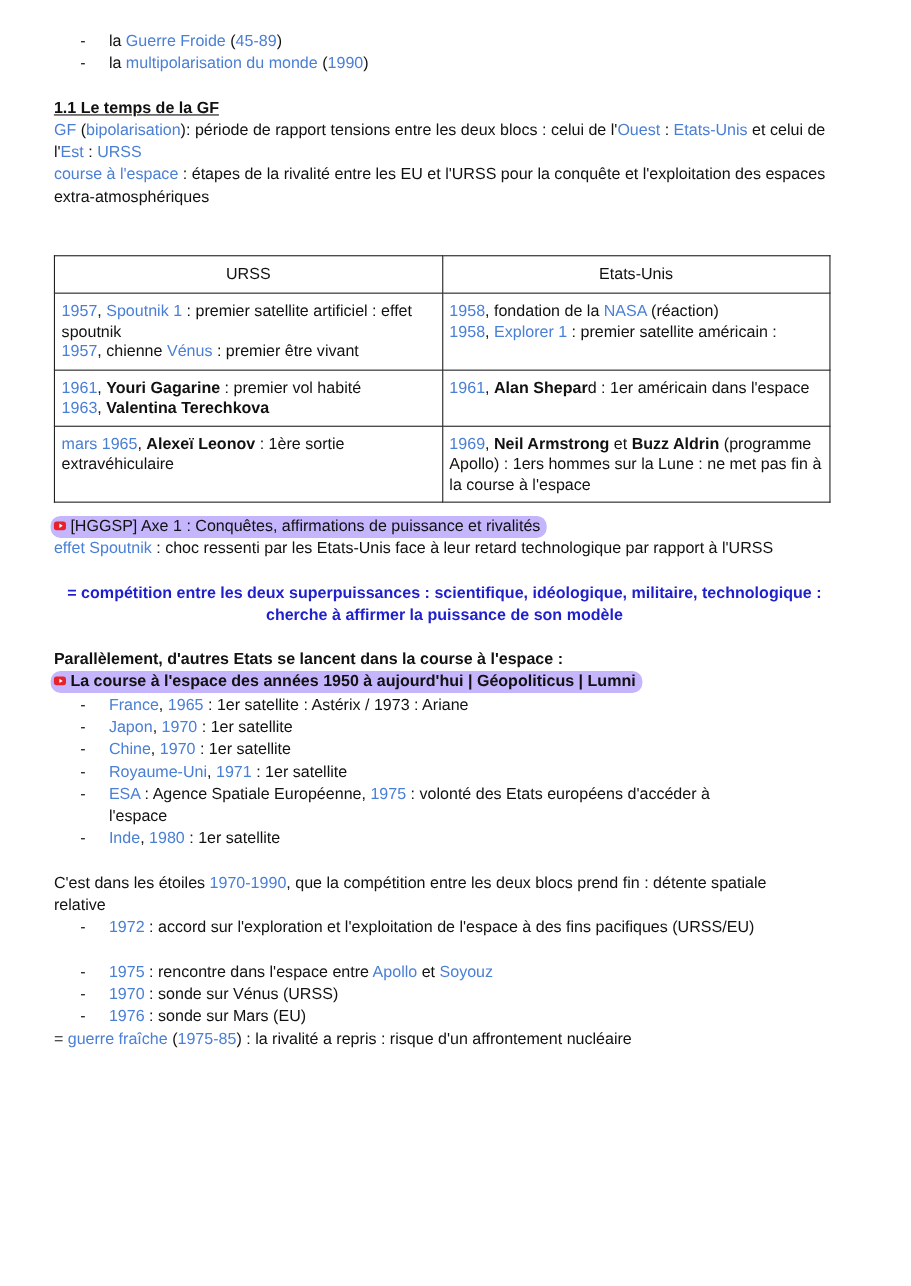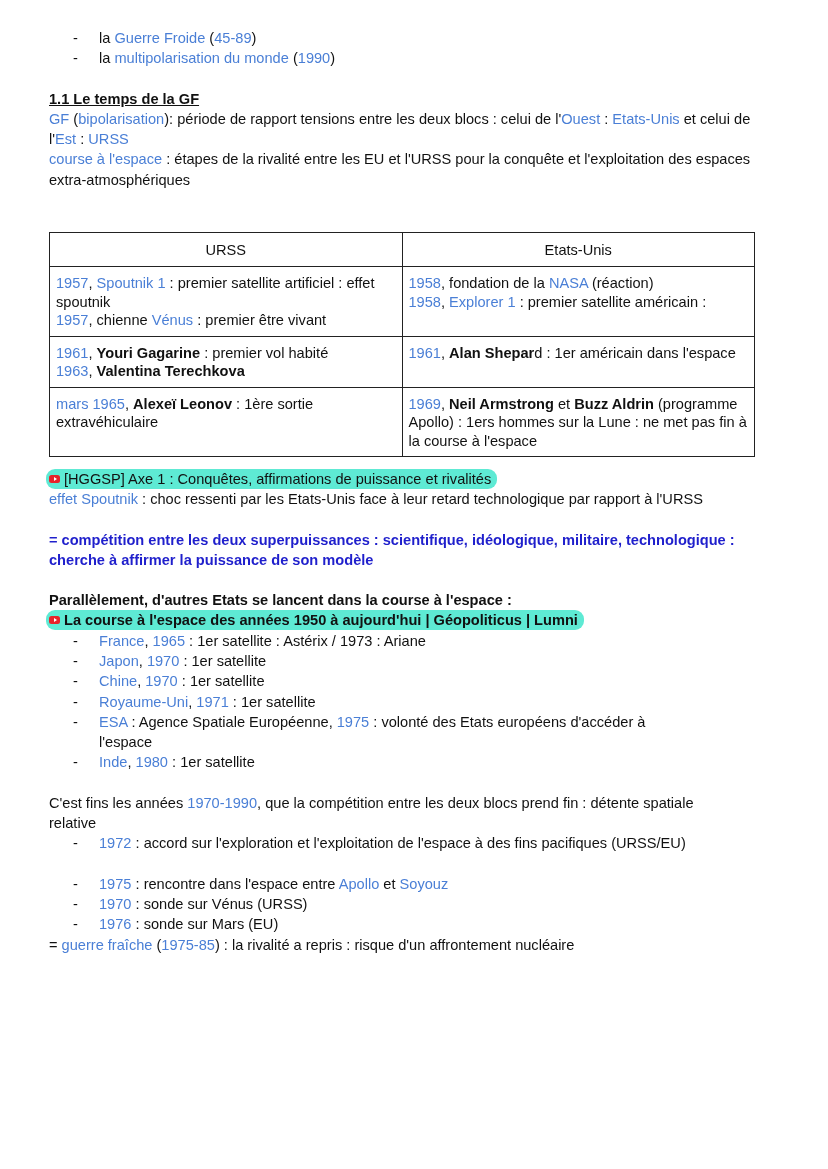--- a/index.html
+++ b/index.html
@@ -3,36 +3,36 @@
 <meta charset="utf-8">
 <style>
   html, body { margin: 0; padding: 0; background: #ffffff; }
   body {
     width: 828px; height: 1169px; position: relative; overflow: hidden;
     font-family: "Liberation Sans", "DejaVu Sans", sans-serif;
     font-size: 14.6px; color: #111111; line-height: 20.3px;
   }
   .page { position: absolute; left: 49px; top: 28px; width: 710px; }
   .blue { color: #4a7fd6; margin-top: 46px; }
-  .bblue { color: #1f1fcc; font-weight: bold; }
+  .bblue { color: #1f1fcc; font-weight: bold; text-align: center; }
   b, .b { font-weight: bold; }
   .p { margin: 0; }
   .gap { height: 20px; }
   ul.dash { list-style: none; margin: 0; padding: 0 0 0 50px; }
   ul.dash li { position: relative; }
   ul.dash li::before { content: "-"; position: absolute; left: -26px; top: 0; }
   .h { font-weight: bold; text-decoration: underline; }
   table.t { border-collapse: collapse; width: 706px; margin-top: 0; }
   table.t td {
     border: 1.5px solid #222; vertical-align: top; padding: 7px 6px 6px 6px;
     width: 50%; line-height: 18.4px;
   }
   table.t td.hd { text-align: center; padding: 8px 6px 7px 6px; }
   .chip {
-    display: inline-block; background: #5eead4; border-radius: 9px;
+    display: inline-block; background: #c4b5fd; border-radius: 9px;
     padding: 0 6px 0 3px; line-height: 20px;
   }
   .yt {
     display: inline-block; width: 11px; height: 8px; background: #e8222a;
     border-radius: 2.5px; position: relative; vertical-align: 1px; margin-right: 4px;
   }
   .yt::after {
     content: ""; position: absolute; left: 4.5px; top: 2px;
     border-left: 3px solid #fff; border-top: 2px solid transparent; border-bottom: 2px solid transparent;
   }
@@ -108,21 +108,21 @@
     <li><span class="blue">France</span>, <span class="blue">1965</span><span> : 1er satellite : Astérix / 1973 : Ariane</span></li>
     <li><span class="blue">Japon</span>, <span class="blue">1970</span><span> : 1er satellite</span></li>
     <li><span class="blue">Chine</span>, <span class="blue">1970</span><span> : 1er satellite</span></li>
     <li><span class="blue">Royaume-Uni</span>, <span class="blue">1971</span><span> : 1er satellite</span></li>
     <li style="padding-right:60px"><span class="blue">ESA</span><span> : Agence Spatiale Européenne, </span><span class="blue">1975</span><span> : volonté des Etats européens d'accéder à l'espace</span></li>
     <li><span class="blue">Inde</span>, <span class="blue">1980</span><span> : 1er satellite</span></li>
   </ul>
 
   <div class="gap"></div>
 
-  <p class="p" style="padding-right:60px"><span>C'est fins les années </span><span class="blue">1970-1990</span><span>, que la compétition entre les deux blocs prend fin : détente spatiale relative</span></p>
+  <p class="p" style="padding-right:60px"><span>C'est dans les étoiles </span><span class="blue">1970-1990</span><span>, que la compétition entre les deux blocs prend fin : détente spatiale relative</span></p>
   <ul class="dash">
     <li><span class="blue">1972</span><span> :  accord sur l'exploration et l'exploitation de l'espace à des fins pacifiques (URSS/EU)</span></li>
   </ul>
 
   <div class="gap"></div>
 
   <ul class="dash">
     <li><span class="blue">1975</span><span> : rencontre dans l'espace entre </span><span class="blue">Apollo</span><span> et </span><span class="blue">Soyouz</span></li>
   </ul>
   <ul class="dash">

